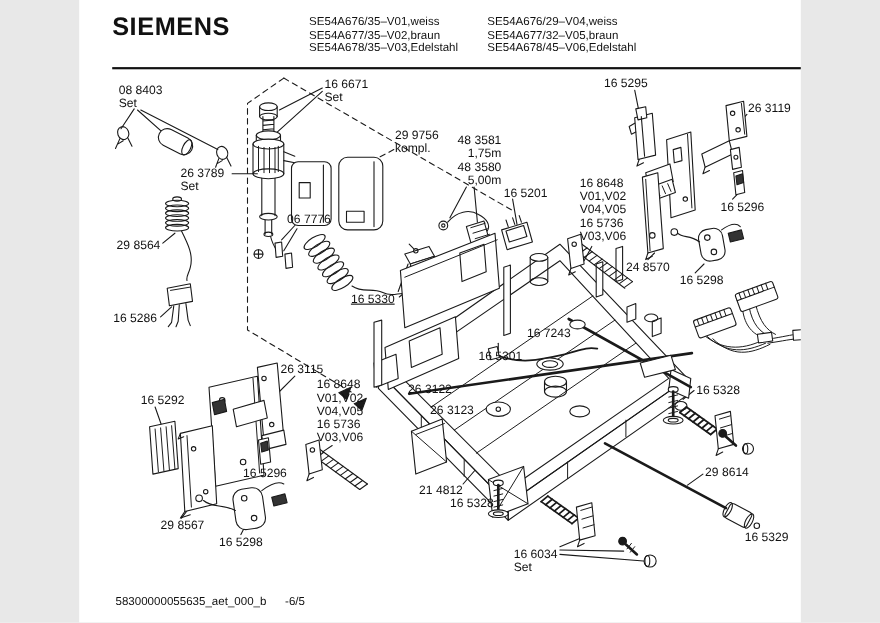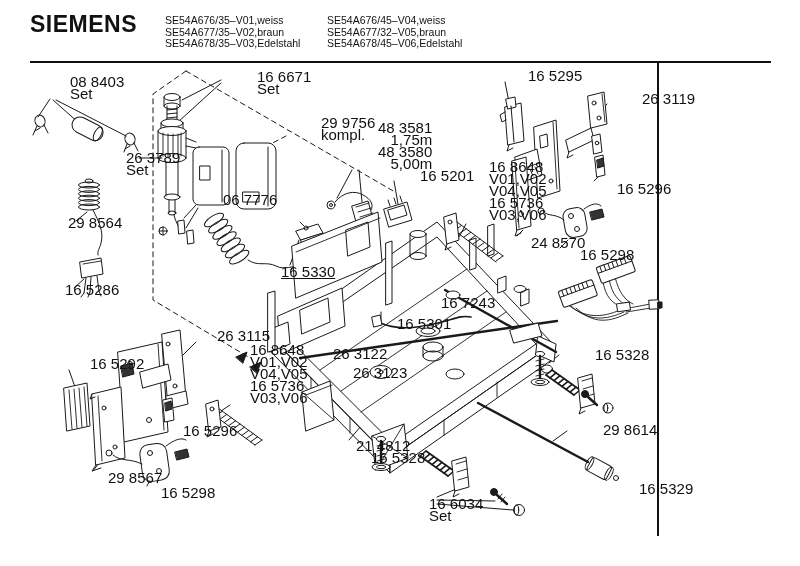--- a/index.html
+++ b/index.html
@@ -1,35 +1,34 @@
 <!DOCTYPE html>
 <html><head>
 <meta charset="utf-8">
 <style>
   html,body{margin:0;padding:0;background:#e8e8e8;}
   .page{
-    position:relative;width:800px;height:566px;background:#fff;
+    position:relative;width:656px;height:566px;background:#fff;
     font-family:"Liberation Sans", sans-serif;color:#111;overflow:hidden;
     margin:0 auto;
   }
   .brand{position:absolute;left:30px;top:11px;font-size:23px;font-weight:bold;letter-spacing:.5px;}
-  .models{position:absolute;top:15px;font-size:10.5px;line-height:11.5px;}
+  .models{position:absolute;top:15px;font-size:10.5px;line-height:11.5px;margin-left:44px;}
   .models span{display:block;white-space:nowrap;}
   .col1{left:165px;}
   .col2{left:327px;}
   .right-title{position:absolute;left:637px;top:15px;font-size:10.5px;line-height:12.5px;}
   .right-title span{display:block;white-space:nowrap;}
   .hrule{position:absolute;left:30px;top:61px;width:741px;height:2px;background:#111;}
   .vrule{position:absolute;left:657px;top:63px;width:2px;height:473px;background:#111;}
   .footer{position:absolute;left:33px;top:541px;font-size:10.5px;white-space:nowrap;}
   .footer .pg{margin-left:14px;}
   .part-label{
-    position:absolute;font-size:15px;line-height:12px;white-space:pre-line;
+    position:absolute;font-size:11px;line-height:12px;white-space:pre-line;
     color:#111;
-    margin-left:34px;
   }
   svg.diagram{position:absolute;left:0;top:0;}
   svg.diagram *{stroke:#1a1a1a;fill:none;stroke-width:1;stroke-linecap:round;stroke-linejoin:round;}
   svg.diagram .wf{fill:#fff;}
   svg.diagram .df{fill:#1a1a1a;}
   svg.diagram .gf{fill:#333;}
   svg.diagram .thin{stroke-width:.9;}
   svg.diagram .mid{stroke-width:1.6;}
   svg.diagram .fat{stroke-width:2.4;}
   svg.diagram .dash{stroke-dasharray:5 4;}
@@ -40,21 +39,21 @@
 <div class="page">
 
   <div class="brand">SIEMENS</div>
 
   <div class="models col1">
     <span>SE54A676/35–V01,weiss</span>
     <span>SE54A677/35–V02,braun</span>
     <span>SE54A678/35–V03,Edelstahl</span>
   </div>
   <div class="models col2">
-    <span>SE54A676/45–V04,weiss</span>
+    <span>SE54A676/29–V04,weiss</span>
     <span>SE54A677/32–V05,braun</span>
     <span>SE54A678/45–V06,Edelstahl</span>
   </div>
 
 
   <div class="hrule"></div>
   <div class="vrule"></div>
 
   <svg class="diagram" width="800" height="566" viewBox="0 0 800 566">
 
@@ -409,21 +408,21 @@
       <div class="part-label" style="left: 36px; top: 76px;">08 8403
 Set</div>
       <div class="part-label" style="left: 223px; top: 71px;">16 6671
 Set</div>
       <div class="part-label" style="left: 287px; top: 117px;">29 9756
 kompl.</div>
       <div class="part-label" style="left: 344px; top: 122px; text-align: right;">48 3581
 1,75m
 48 3580
 5,00m</div>
-      <div class="part-label" style="left: 494px; top: 70px; text-align: right;">16 5295</div>
+      <div class="part-label" style="left: 477px; top: 70px; text-align: right;">16 5295</div>
       <div class="part-label" style="left: 608px; top: 93px;">26 3119</div>
       <div class="part-label" style="left: 386px; top: 170px;">16 5201</div>
       <div class="part-label" style="left: 455px; top: 161px;">16 8648
 V01,V02
 V04,V05
 16 5736
 V03,V06</div>
       <div class="part-label" style="left: 583px; top: 183px;">16 5296</div>
       <div class="part-label" style="left: 92px; top: 152px;">26 3789
 Set</div>
@@ -442,21 +441,25 @@
 16 5736
 V03,V06</div>
       <div class="part-label" style="left: 56px; top: 358px;">16 5292</div>
       <div class="part-label" style="left: 299px; top: 348px;">26 3122</div>
       <div class="part-label" style="left: 319px; top: 367px;">26 3123</div>
       <div class="part-label" style="left: 561px; top: 349px;">16 5328</div>
       <div class="part-label" style="left: 569px; top: 424px;">29 8614</div>
       <div class="part-label" style="left: 149px; top: 425px;">16 5296</div>
       <div class="part-label" style="left: 74px; top: 472px;">29 8567</div>
       <div class="part-label" style="left: 127px; top: 487px;">16 5298</div>
-      <div class="part-label" style="left: 322px; top: 440px;">21 4812</div>
+      <div class="part-label" style="left: 309px; top: 440px;">21 4812</div>
       <div class="part-label" style="left: 337px; top: 452px;">16 5328</div>
       <div class="part-label" style="left: 395px; top: 498px;">16 6034
 Set</div>
       <div class="part-label" style="left: 605px; top: 483px;">16 5329</div>
     </div>
 
+  <div class="footer">
+    <span>58300000055635_aet_000_b</span>
+    <span class="pg">-6/5</span>
+  </div>
 
 </div>
 
 </body></html>

